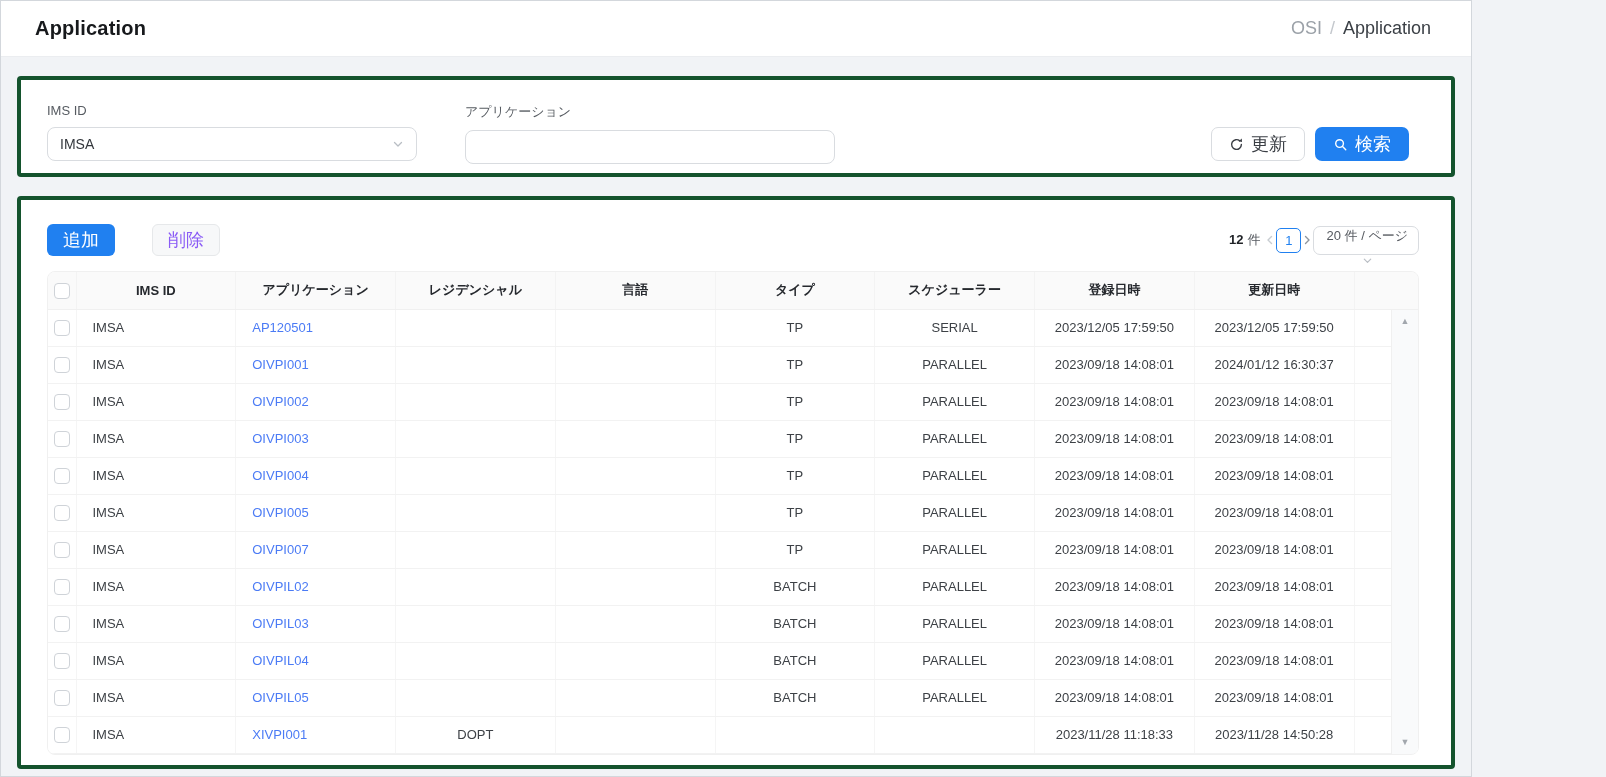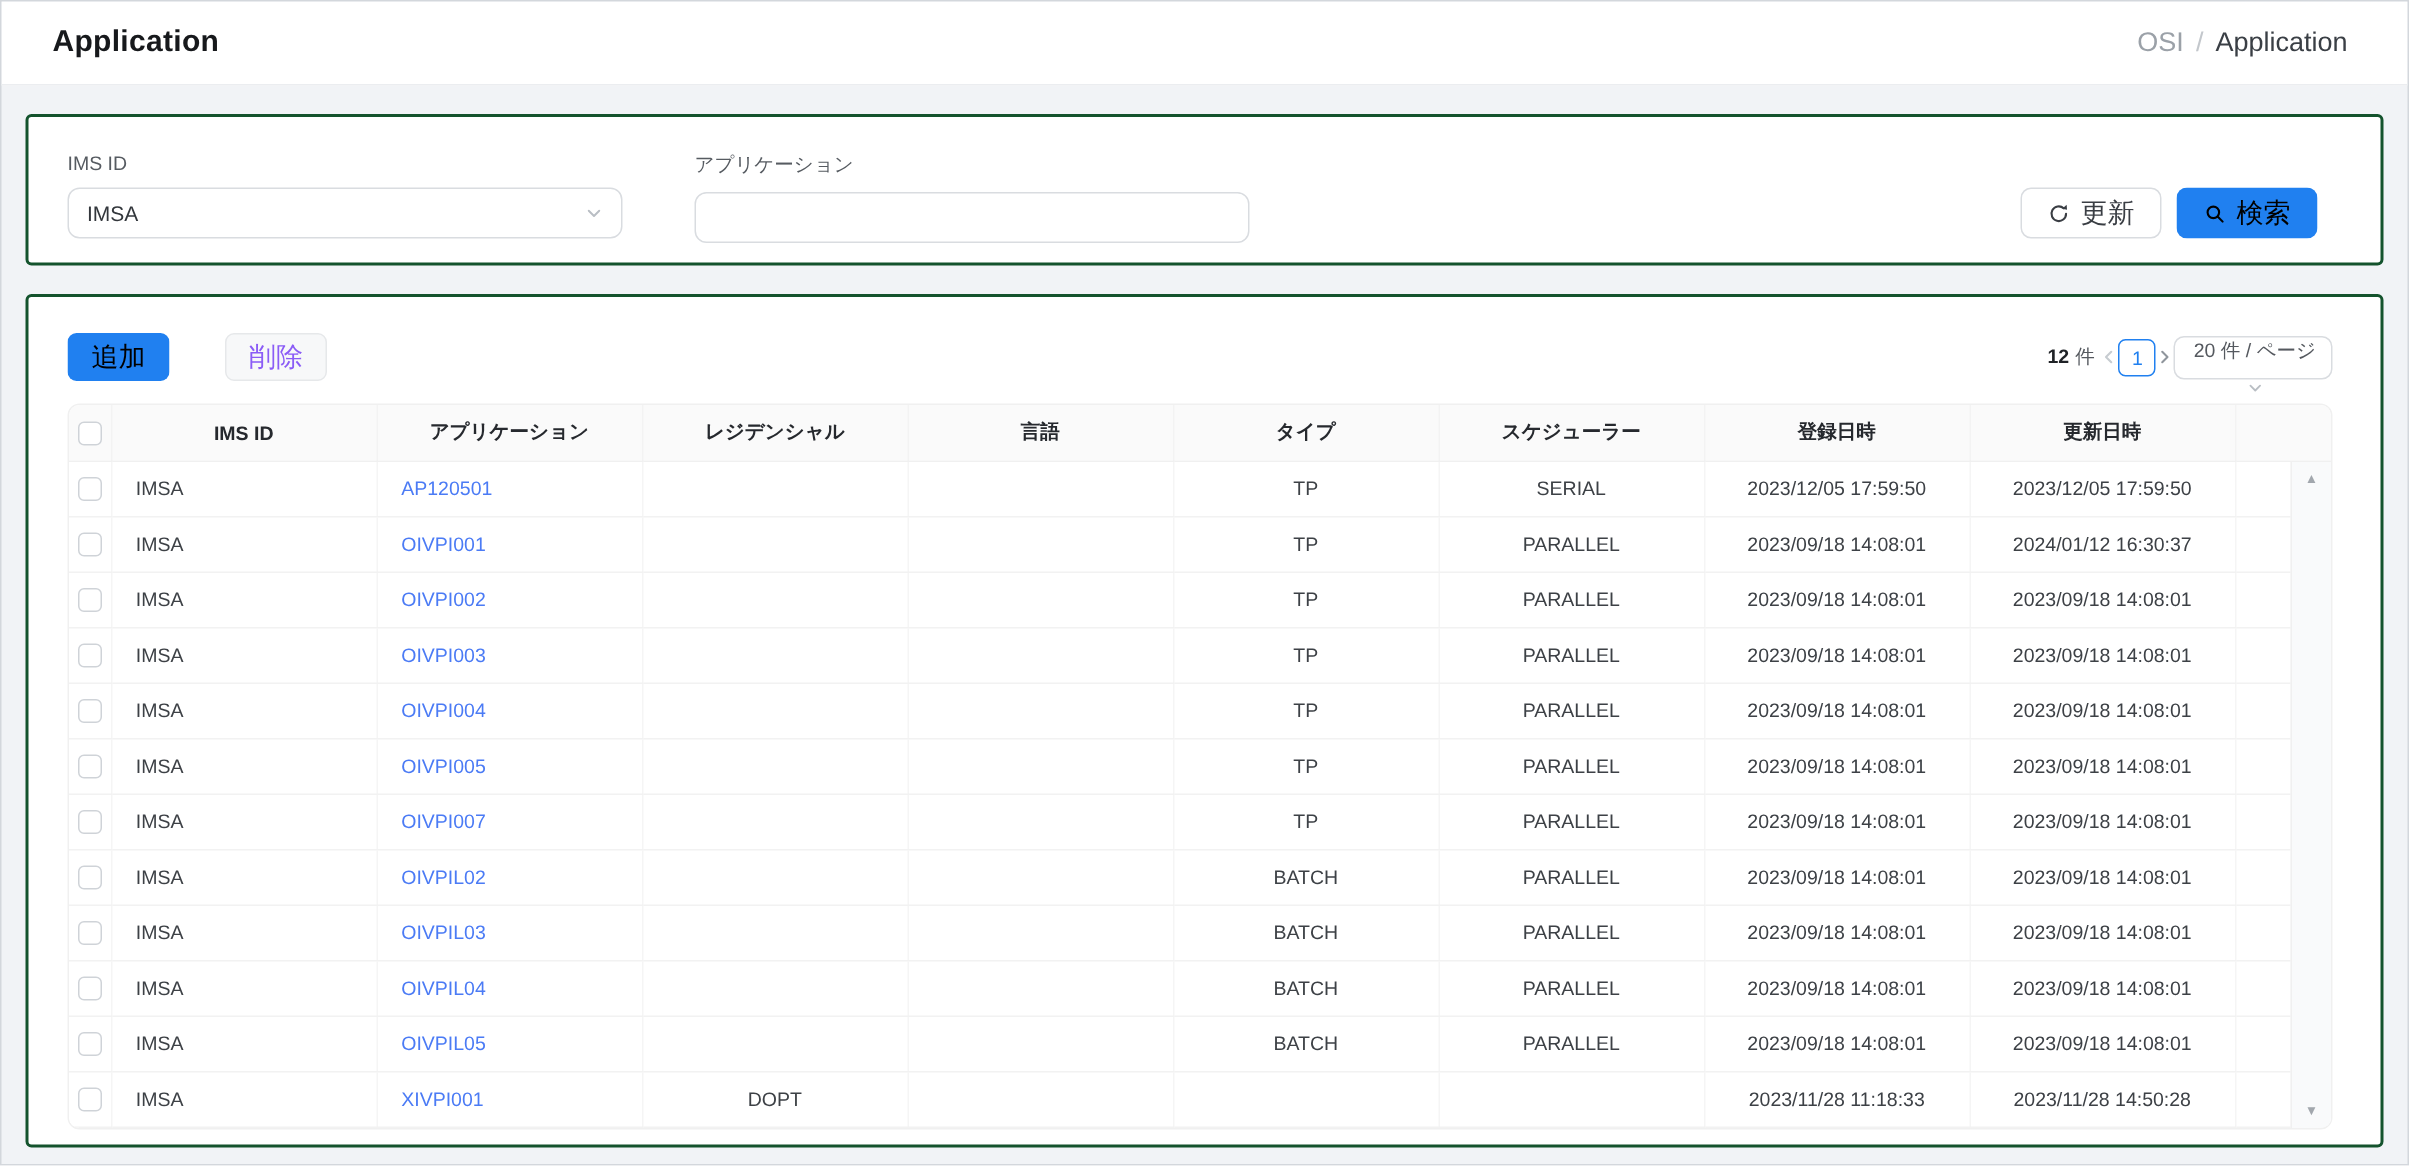--- a/index.html
+++ b/index.html
@@ -3,21 +3,21 @@
 <meta charset="utf-8">
 <style>
   * { margin:0; padding:0; box-sizing:border-box; }
   html,body { width:1606px; height:777px; }
   body {
     font-family:"Liberation Sans","DejaVu Sans",sans-serif;
     background:#f1f3f6;
     color:#32363b;
   }
   .viewport {
-    width:1606px; height:777px;
+    width:1472px; height:777px;
     border:1px solid #d3d7dc;
     background:#f1f3f6;
     overflow:hidden;
   }
 
   
   .topbar {
     height:56px; background:#ffffff;
     border-bottom:1px solid #ebedf0;
     display:flex; align-items:center; justify-content:space-between;
@@ -26,21 +26,21 @@
   .page-title { font-size:20px; font-weight:700; color:#17191c; letter-spacing:.2px; }
   .breadcrumb { font-size:18px; display:flex; align-items:center; gap:8px; }
   .crumb-parent { color:#9ba1a8; cursor:pointer; }
   .crumb-sep { color:#c3c7cc; }
   .crumb-current { color:#3a3f45; }
 
   
   main { padding:19px 16px 0 16px; }
   .card {
     background:#ffffff;
-    border:2px solid #14532d;
+    border:4px solid #14532d;
     border-radius:4px;
   }
 
   
   .filter-card {
     height:101px;
     padding:21px 42px 0 26px;
     display:flex; align-items:flex-start; gap:48px;
     margin-bottom:19px;
   }
@@ -65,21 +65,21 @@
   }
 
   
   .btn {
     height:34px; border-radius:7px; font-size:18px;
     display:inline-flex; align-items:center; justify-content:center; gap:7px;
     padding:0 17px; cursor:pointer; border:1px solid transparent;
     font-family:inherit;
   }
   .btn-ghost { background:#fff; border-color:#d9dce0; color:#3a3e44; }
-  .btn-primary { background:#2080f0; color:#000000; }
+  .btn-primary { background:#2080f0; color:#ffffff; }
   .btn-disabled { background:#f7f8f9; border-color:#e6e8ea; color:#8b5cf6; cursor:not-allowed;margin-left:28px; }
   .btn-sm { height:32px; padding:0 15px; border-radius:6px; }
 
   
   .table-card { padding:24px 32px 10px 26px; margin-bottom:18px; }
   .table-toolbar { display:flex; align-items:center; margin-bottom:15px; }
   .toolbar-left { display:flex; gap:9px; }
   .toolbar-right { margin-left:auto; display:flex; align-items:center; gap:0; }
   .total { font-size:13px; color:#55595f; margin-right:4px; }
   .total b { color:#1f2226; font-weight:700; margin-right:4px; }

